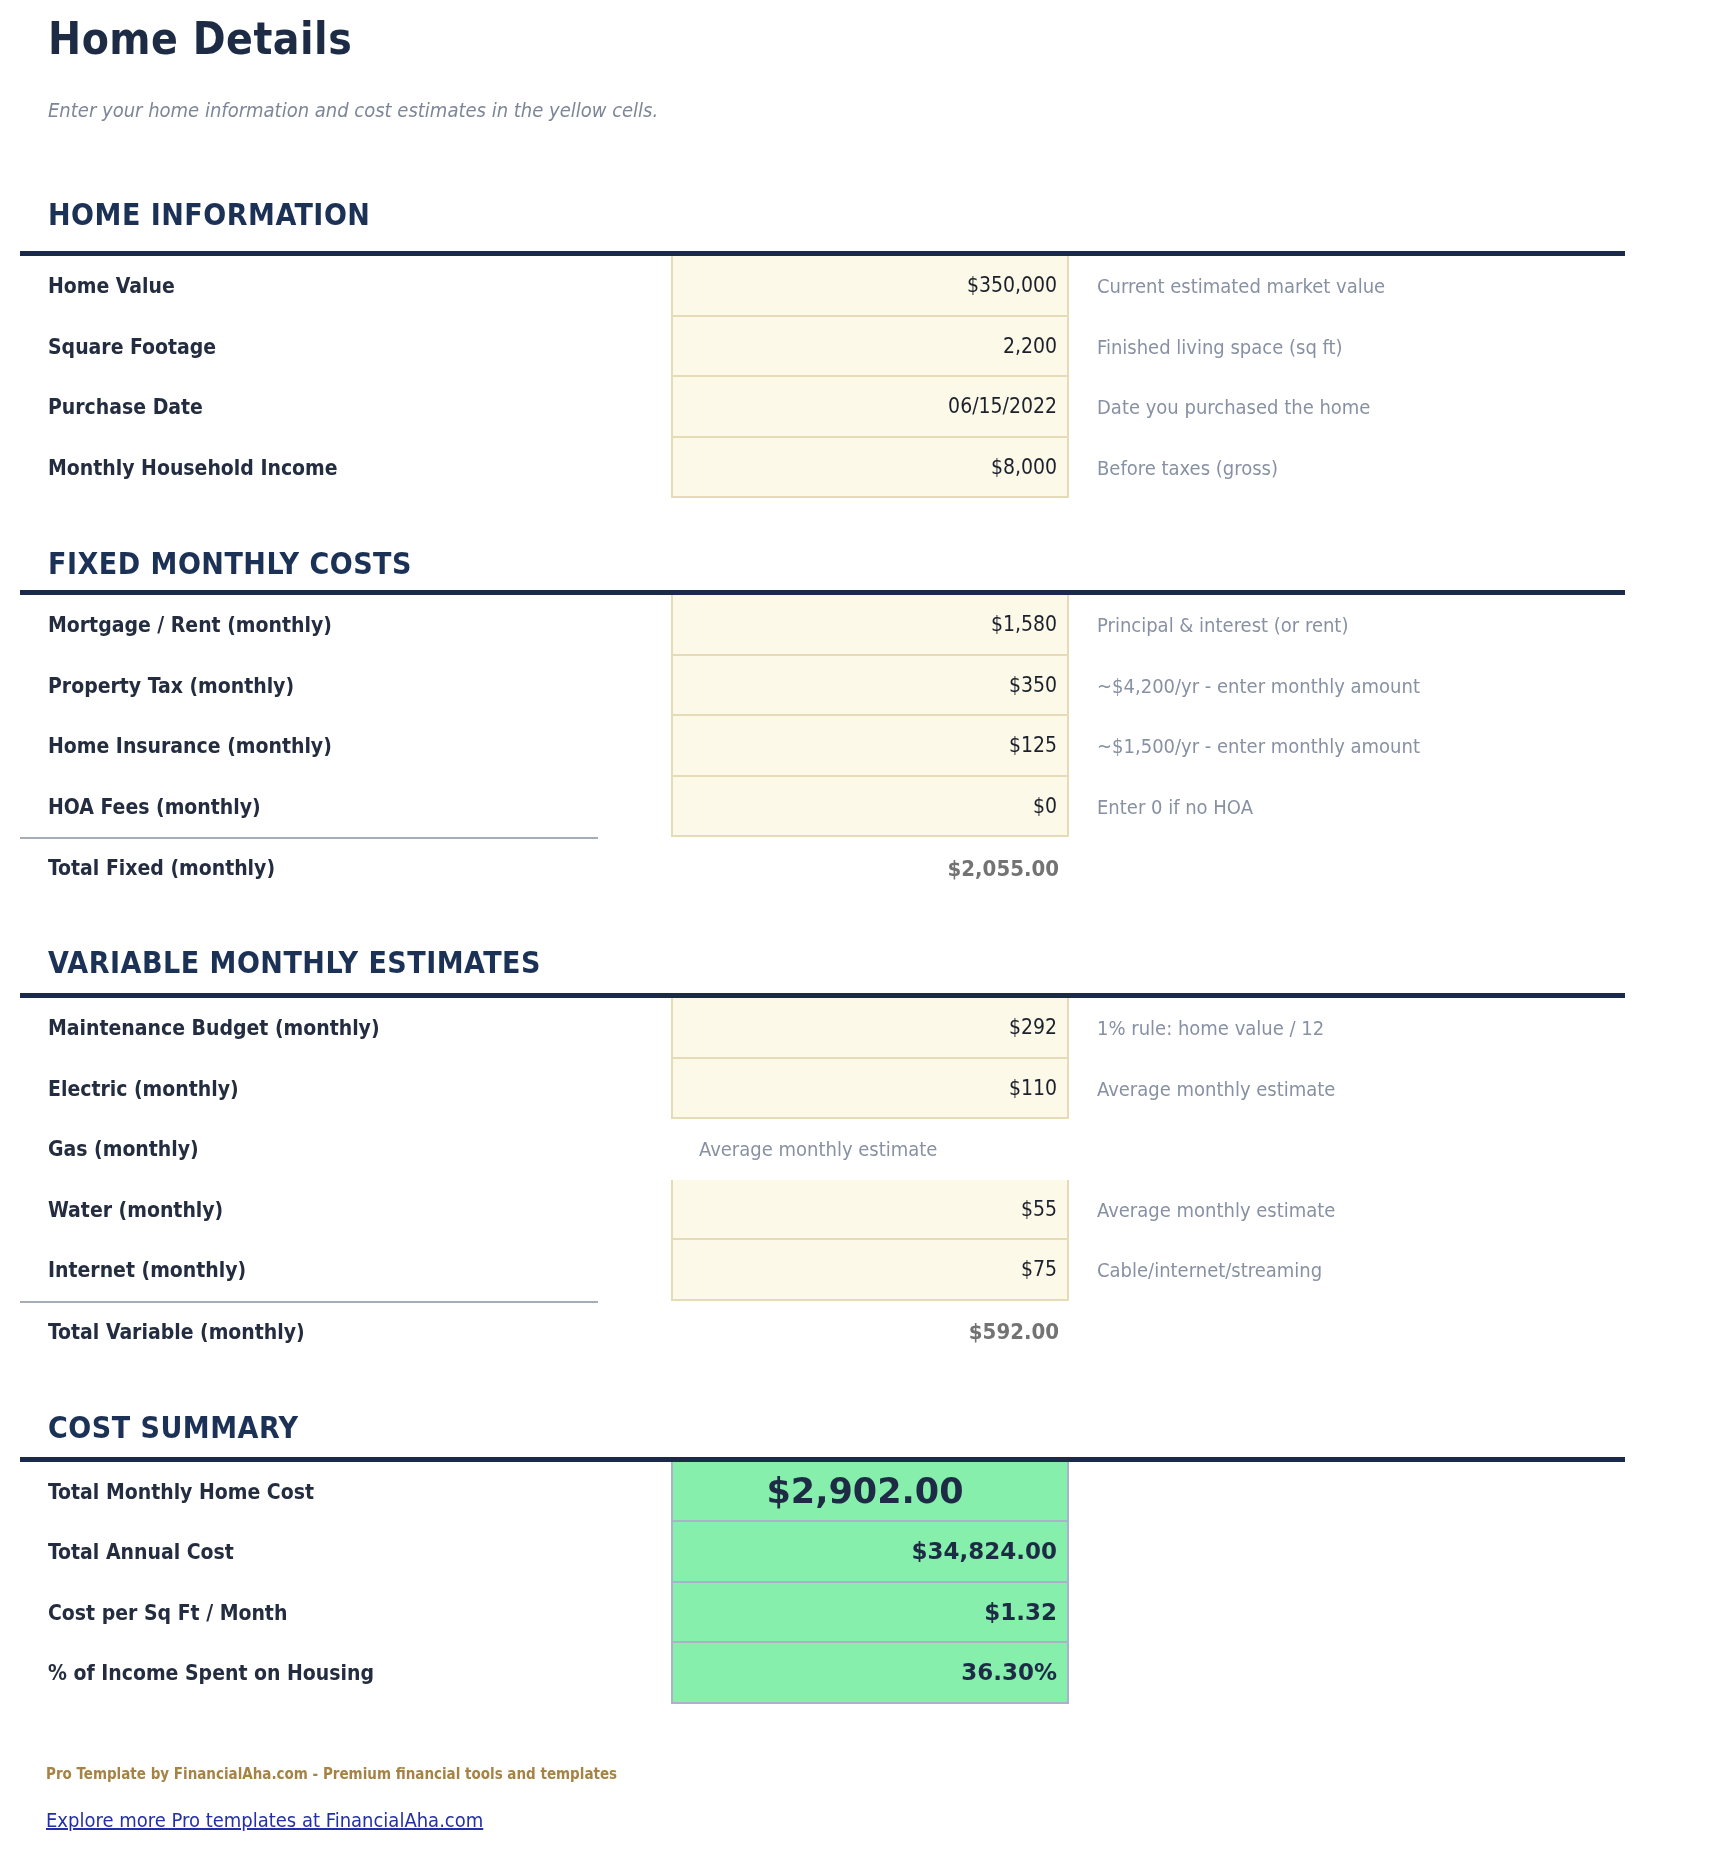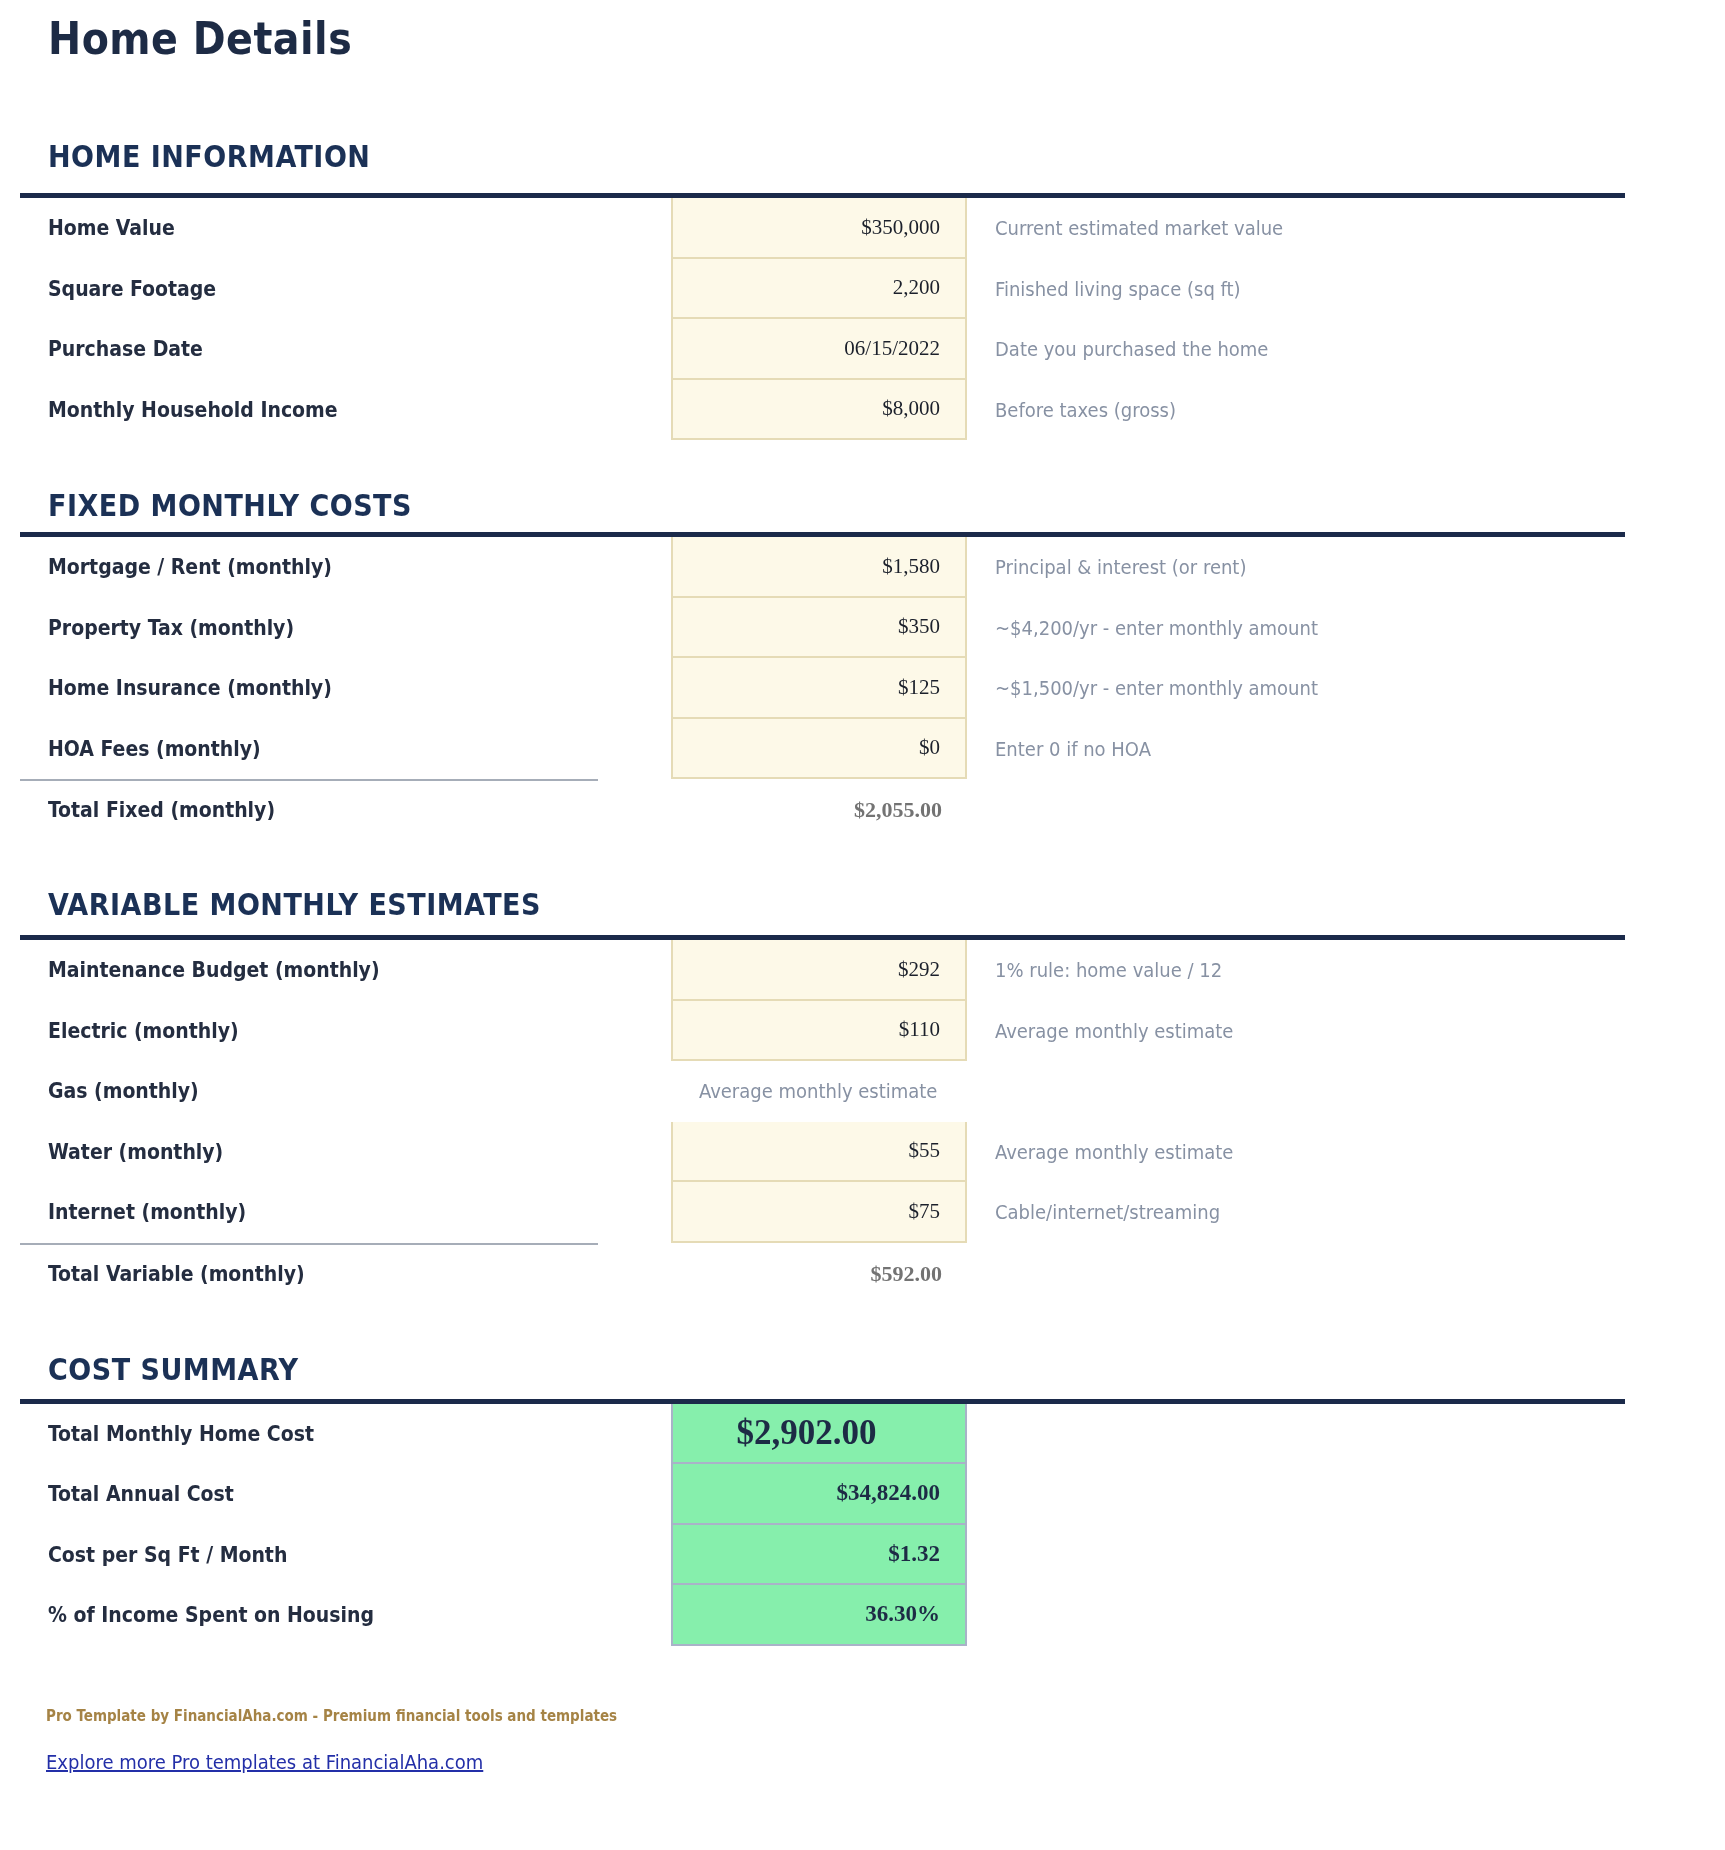--- a/index.html
+++ b/index.html
@@ -35,23 +35,23 @@
   .sec-table.m2{margin-top:15px;}
   .sec-table.m3{margin-top:14px;}
 
   .row{display:flex;height:60.5px;align-items:stretch;}
   .row .label{
     width:651px;box-sizing:border-box;padding-left:28px;
     display:flex;align-items:center;
     font-weight:bold;font-size:21px;color:#242d40;
   }
   .row .value{
-    width:296px;box-sizing:border-box;
+    width:398px;box-sizing:border-box;
     display:flex;align-items:center;justify-content:flex-end;
-    padding-right:25px;font-size:21px;color:#1b202b;font-family:Liberation Serif, serif;
+    padding-right:10px;font-size:21px;color:#1b202b;
   }
   .row .value.input-cell{
     background:#fdf9e8;
     border:2px solid #e5dbb6;border-top:0;
   }
   .row .value.calc-cell{
     background:#86efac;
     border:2px solid #a9b2c8;border-top:0;
     font-weight:bold;color:#1d2b45;font-size:23px;
   }
@@ -80,20 +80,21 @@
     font-size:20px;line-height:24px;color:#232fa8;text-decoration:underline;
     cursor:pointer;
   }
 </style>
 </head>
 <body>
 
 <div class="content">
 
   <h1 class="page-title">Home Details</h1>
+  <div class="subtitle">Enter your home information and cost estimates in the yellow cells.</div>
 
   
   <h2 class="sec-heading">HOME INFORMATION</h2>
   <div class="sec-table">
     <div class="row">
       <div class="label">Home Value</div>
       <div class="value input-cell">$350,000</div>
       <div class="note">Current estimated market value</div>
     </div>
     <div class="row">

